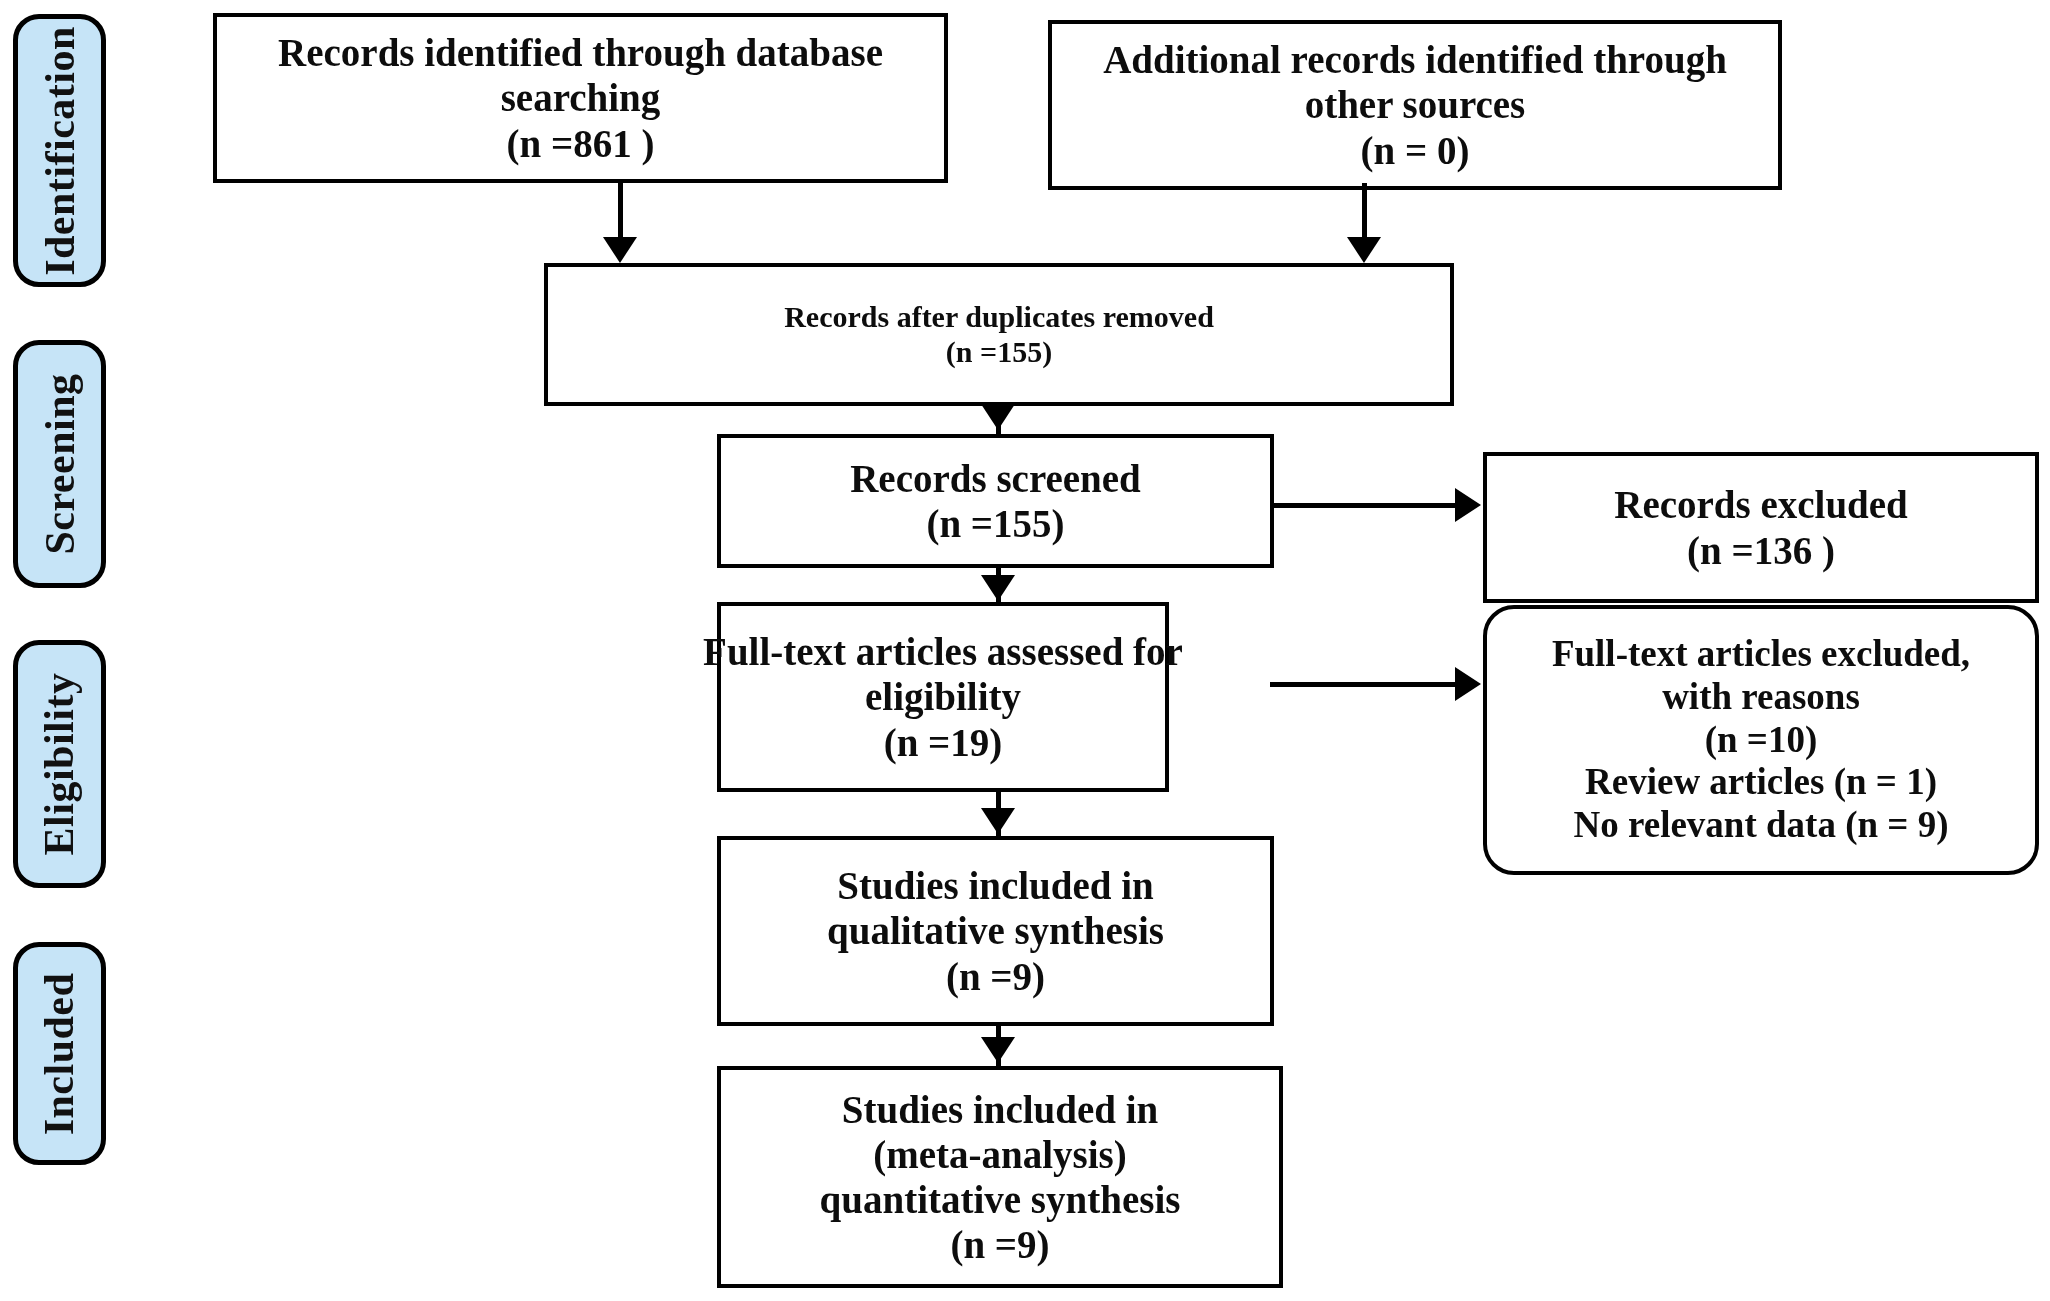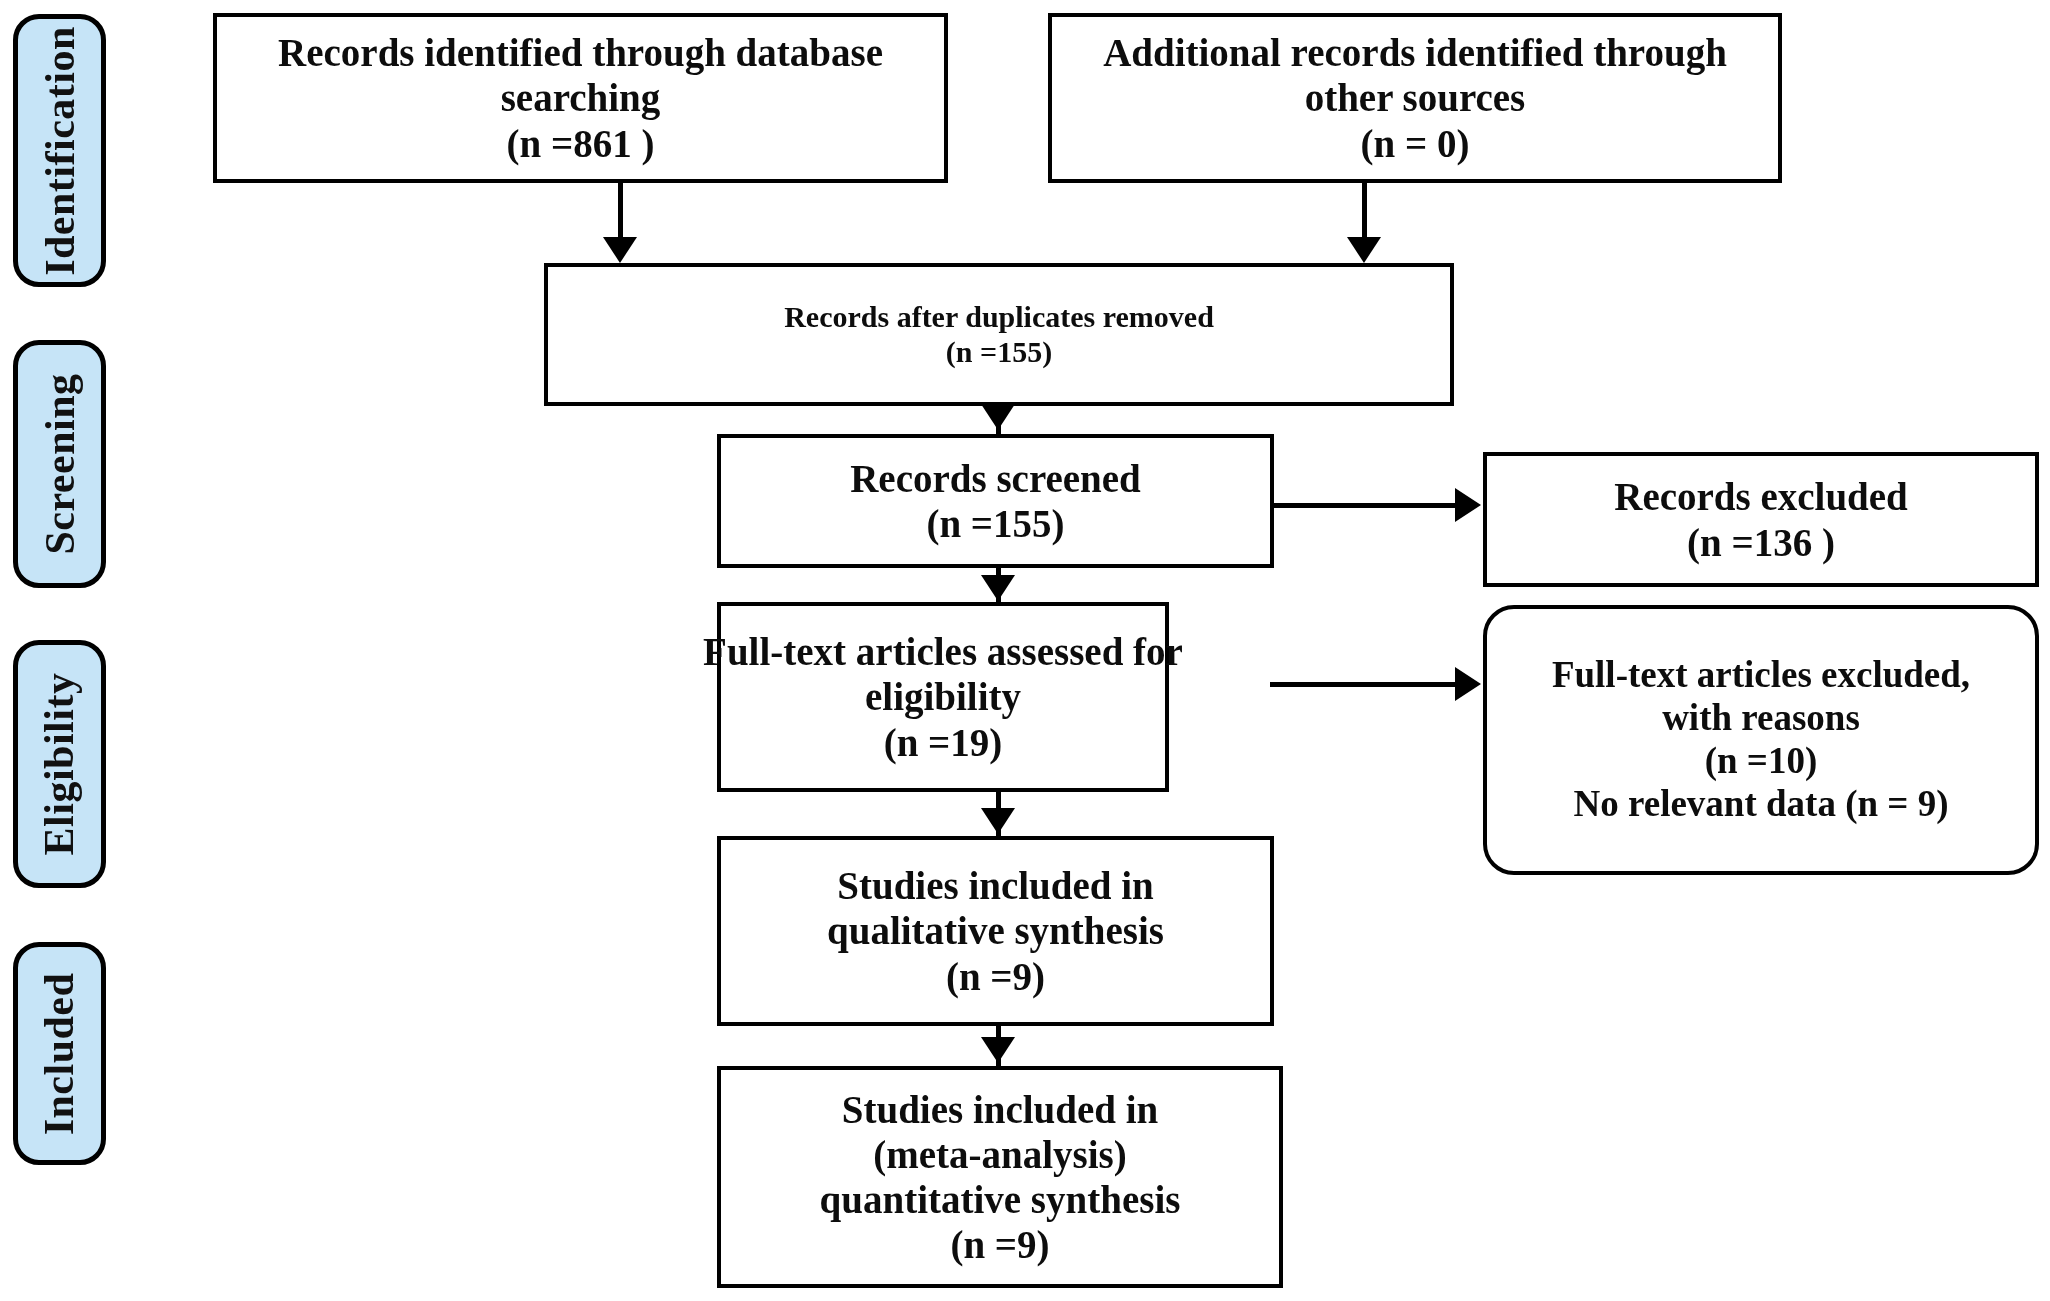--- a/index.html
+++ b/index.html
@@ -105,21 +105,21 @@
   <div class="stage" style="left:13px; top:942px; width:93px; height:223px;">
     <span class="stage-text">Included</span>
   </div>
 
   <div class="box" style="left:213px; top:13px; width:735px; height:170px; font-size:39px;">
     <span class="line">Records identified through database</span>
     <span class="line">searching</span>
     <span class="line">(n =861 )</span>
   </div>
 
-  <div class="box" style="left:1048px; top:13px; width:734px; height:170px; font-size:39px;">
+  <div class="box" style="left:1048px; top:20px; width:734px; height:170px; font-size:39px;">
     <span class="line">Additional records identified through</span>
     <span class="line">other sources</span>
     <span class="line">(n = 0)</span>
   </div>
 
   <div class="vline" style="left:618px; top:183px; height:72px;"></div>
   <div class="arrow-down" style="left:603px; top:237px;"></div>
 
   <div class="vline" style="left:1362px; top:183px; height:72px;"></div>
   <div class="arrow-down" style="left:1347px; top:237px;"></div>
@@ -130,41 +130,42 @@
   </div>
 
   <div class="vline" style="left:996px; top:406px; height:32px;"></div>
   <div class="arrow-down" style="left:981px; top:404px;"></div>
 
   <div class="box" style="left:717px; top:434px; width:557px; height:134px; font-size:39px;">
     <span class="line">Records screened</span>
     <span class="line">(n =155)</span>
   </div>
 
-  <div class="box" style="left:1483px; top:452px; width:556px; height:135px; font-size:39px;">
+  <div class="box" style="left:1483px; top:452px; width:556px; height:151px; font-size:39px;">
     <span class="line">Records excluded</span>
     <span class="line">(n =136 )</span>
   </div>
 
   <div class="hline" style="left:1270px; top:503px; width:189px;"></div>
   <div class="arrow-right" style="left:1455px; top:488px;"></div>
 
   <div class="vline" style="left:996px; top:568px; height:38px;"></div>
   <div class="arrow-down" style="left:981px; top:575px;"></div>
 
   <div class="box" style="left:717px; top:602px; width:452px; height:190px; font-size:39px;">
     <span class="line">Full-text articles assessed for</span>
     <span class="line">eligibility</span>
     <span class="line">(n =19)</span>
   </div>
 
   <div class="box" style="left:1483px; top:605px; width:556px; height:270px; font-size:37px;border-radius:31px;">
     <span class="line">Full-text articles excluded,</span>
     <span class="line">with reasons</span>
     <span class="line">(n =10)</span>
+    <span class="line">Review articles (n = 1)</span>
     <span class="line">No relevant data (n = 9)</span>
   </div>
 
   <div class="hline" style="left:1270px; top:682px; width:189px;"></div>
   <div class="arrow-right" style="left:1455px; top:667px;"></div>
 
   <div class="vline" style="left:996px; top:792px; height:48px;"></div>
   <div class="arrow-down" style="left:981px; top:808px;"></div>
 
   <div class="box" style="left:717px; top:836px; width:557px; height:190px; font-size:39px;">

